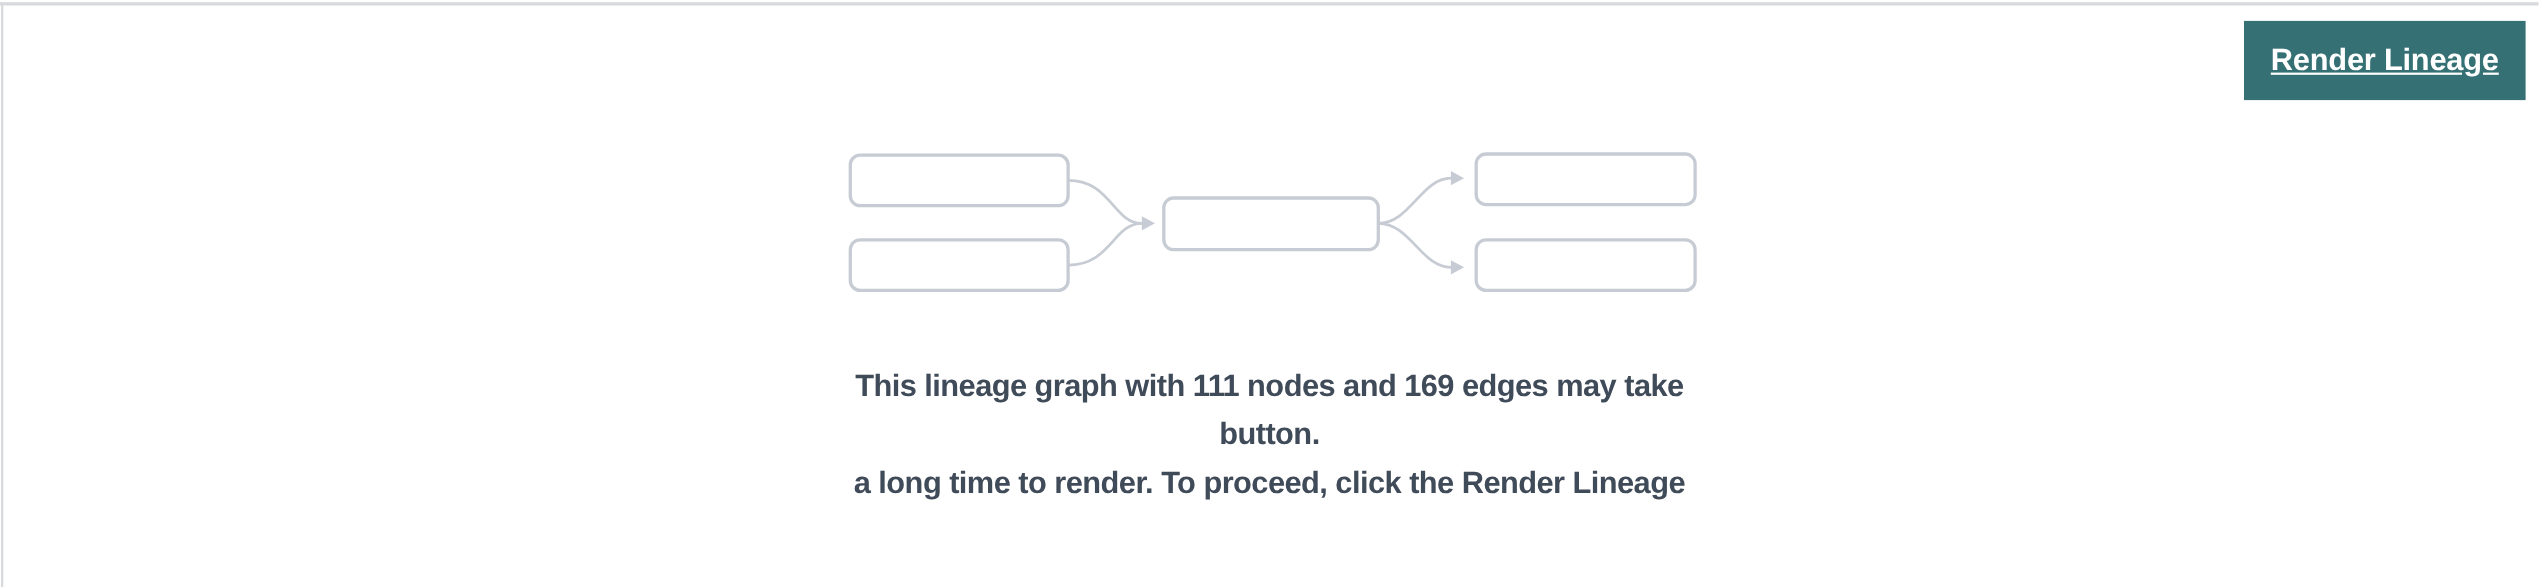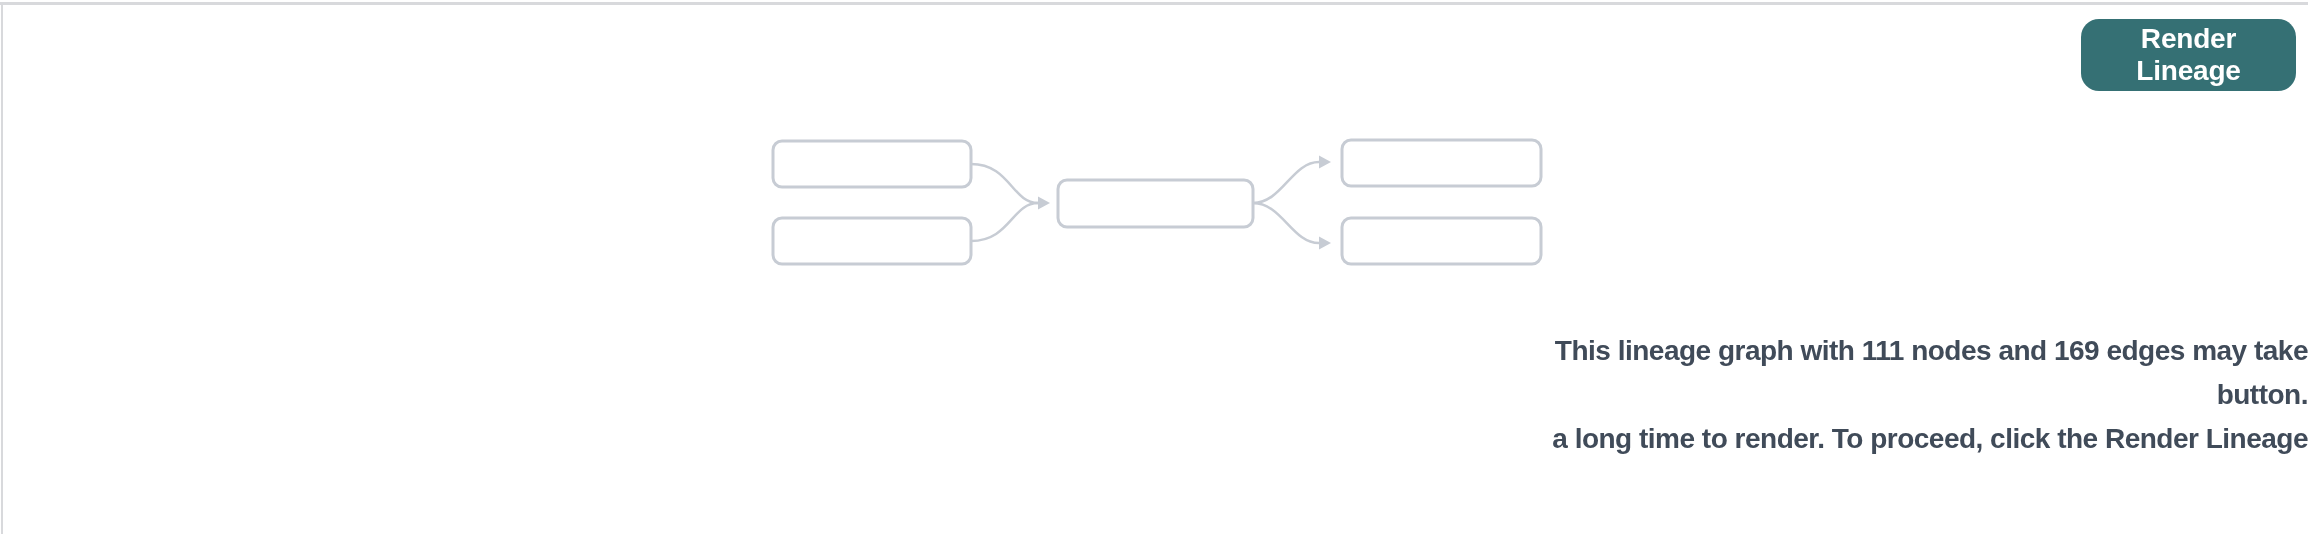--- a/index.html
+++ b/index.html
@@ -20,48 +20,49 @@
   .border-left {
     position: absolute;
     top: 2px; bottom: 0; left: 1px;
     width: 2px;
     background: var(--border, #d8d9dc);
   }
   .render-btn {
     position: absolute;
     top: 19px;
     right: 12px;
-    width: 215px;
+    width: 256px;
     height: 72px;
     border: none;
-    border-radius: 18px;
+    border-radius: 0;
     background: var(--button-bg, #357074);
     color: var(--button-text, #ffffff);
     font-family: "Liberation Sans", sans-serif;
     font-size: 28px;
     font-weight: 700;
     letter-spacing: -0.2px;
     cursor: pointer;
     display: flex;
     align-items: center;
     justify-content: center;
+    text-decoration: underline;
   }
   .placeholder-graph {
     position: absolute;
     left: 770px;
     top: 138px;
     width: 774px;
     height: 130px;
   }
   .notice {
     position: absolute;
     left: 0;
     right: 0;
     top: 329px;
-    text-align: right;
+    text-align: center;
     color: var(--message-text, #404b59);
     font-size: 28px;
     line-height: 44px;
     font-weight: 700;
     letter-spacing: -0.5px;
   }
 </style>
 </head>
 <body>
 

